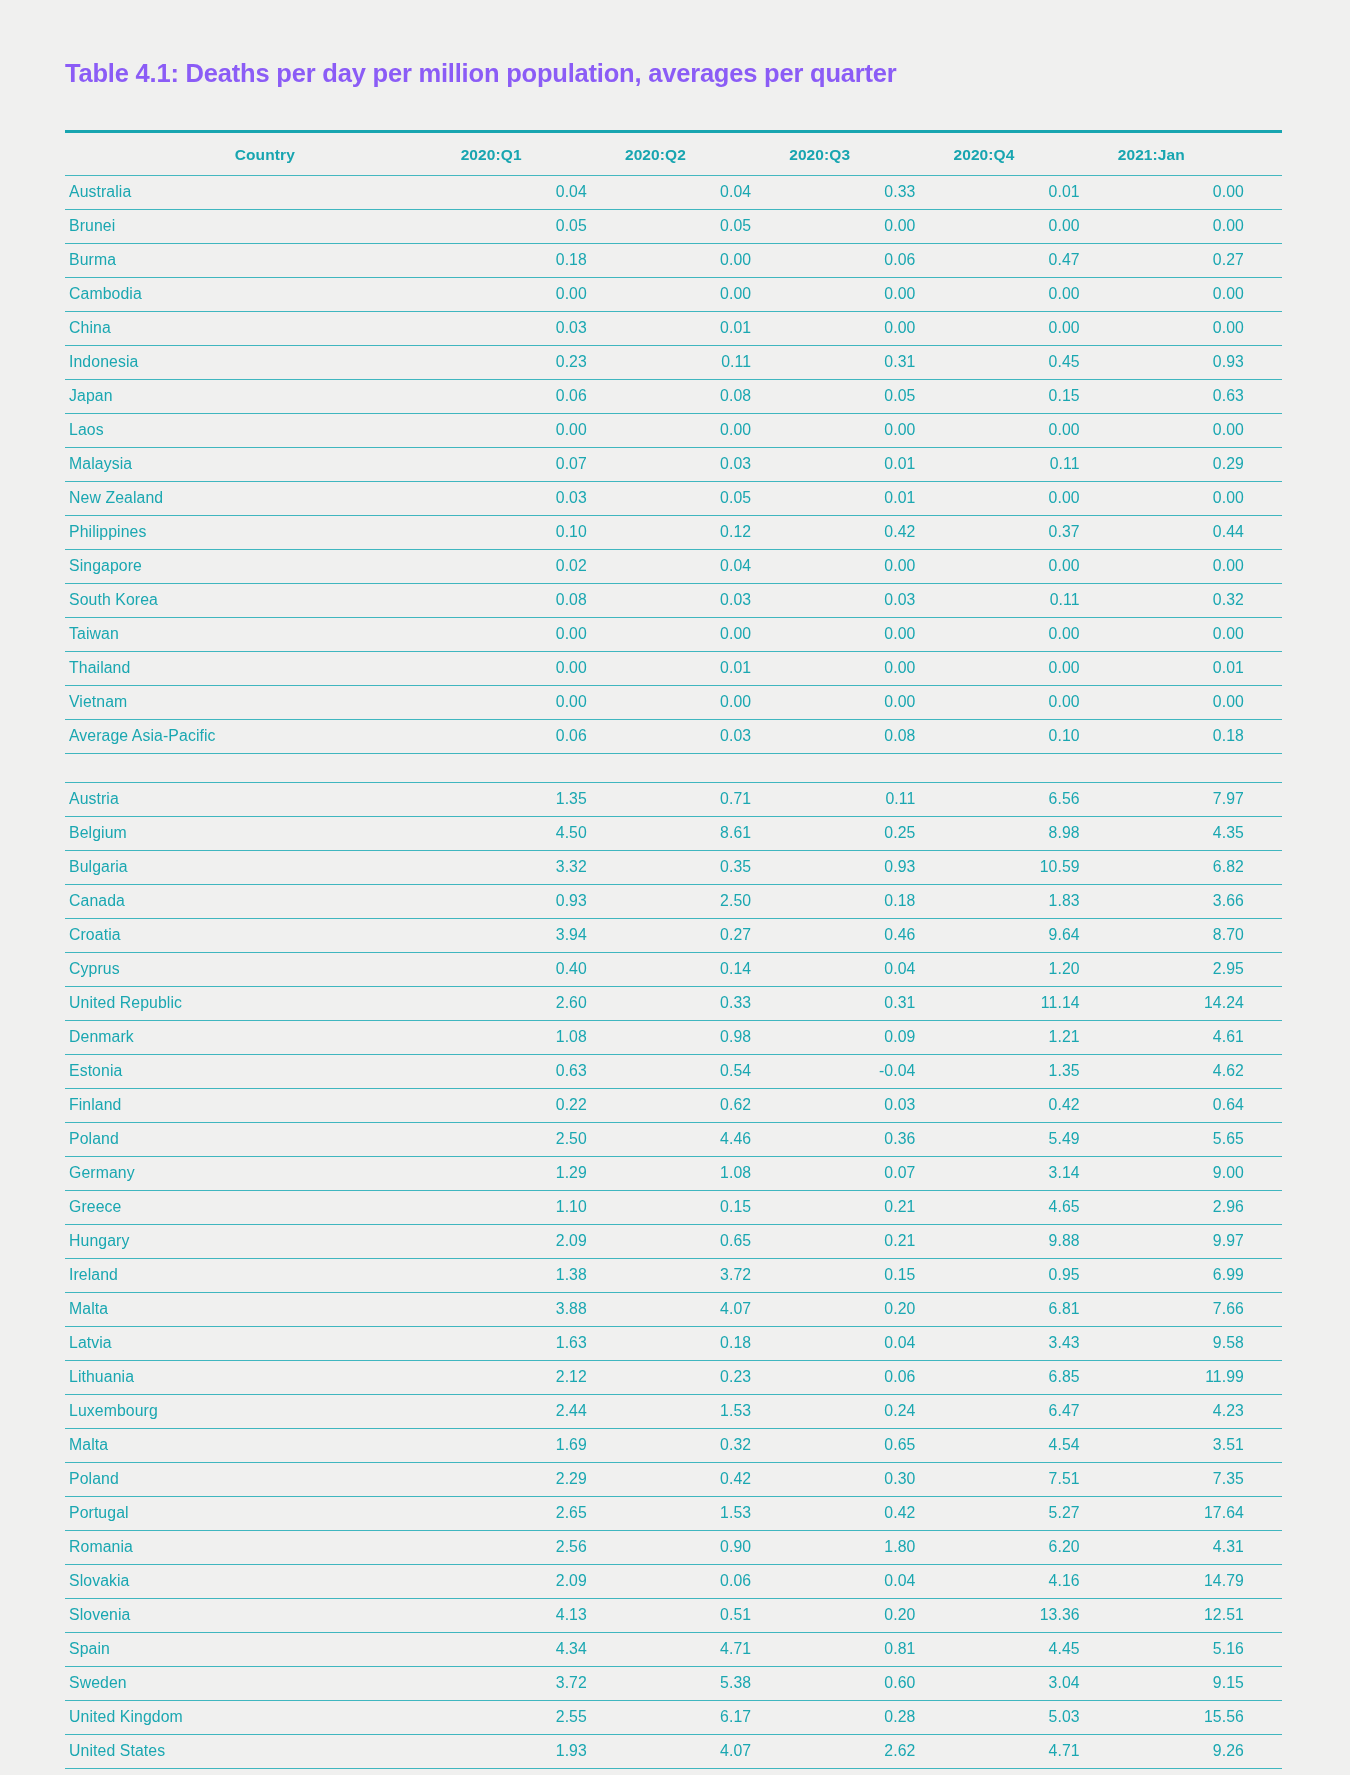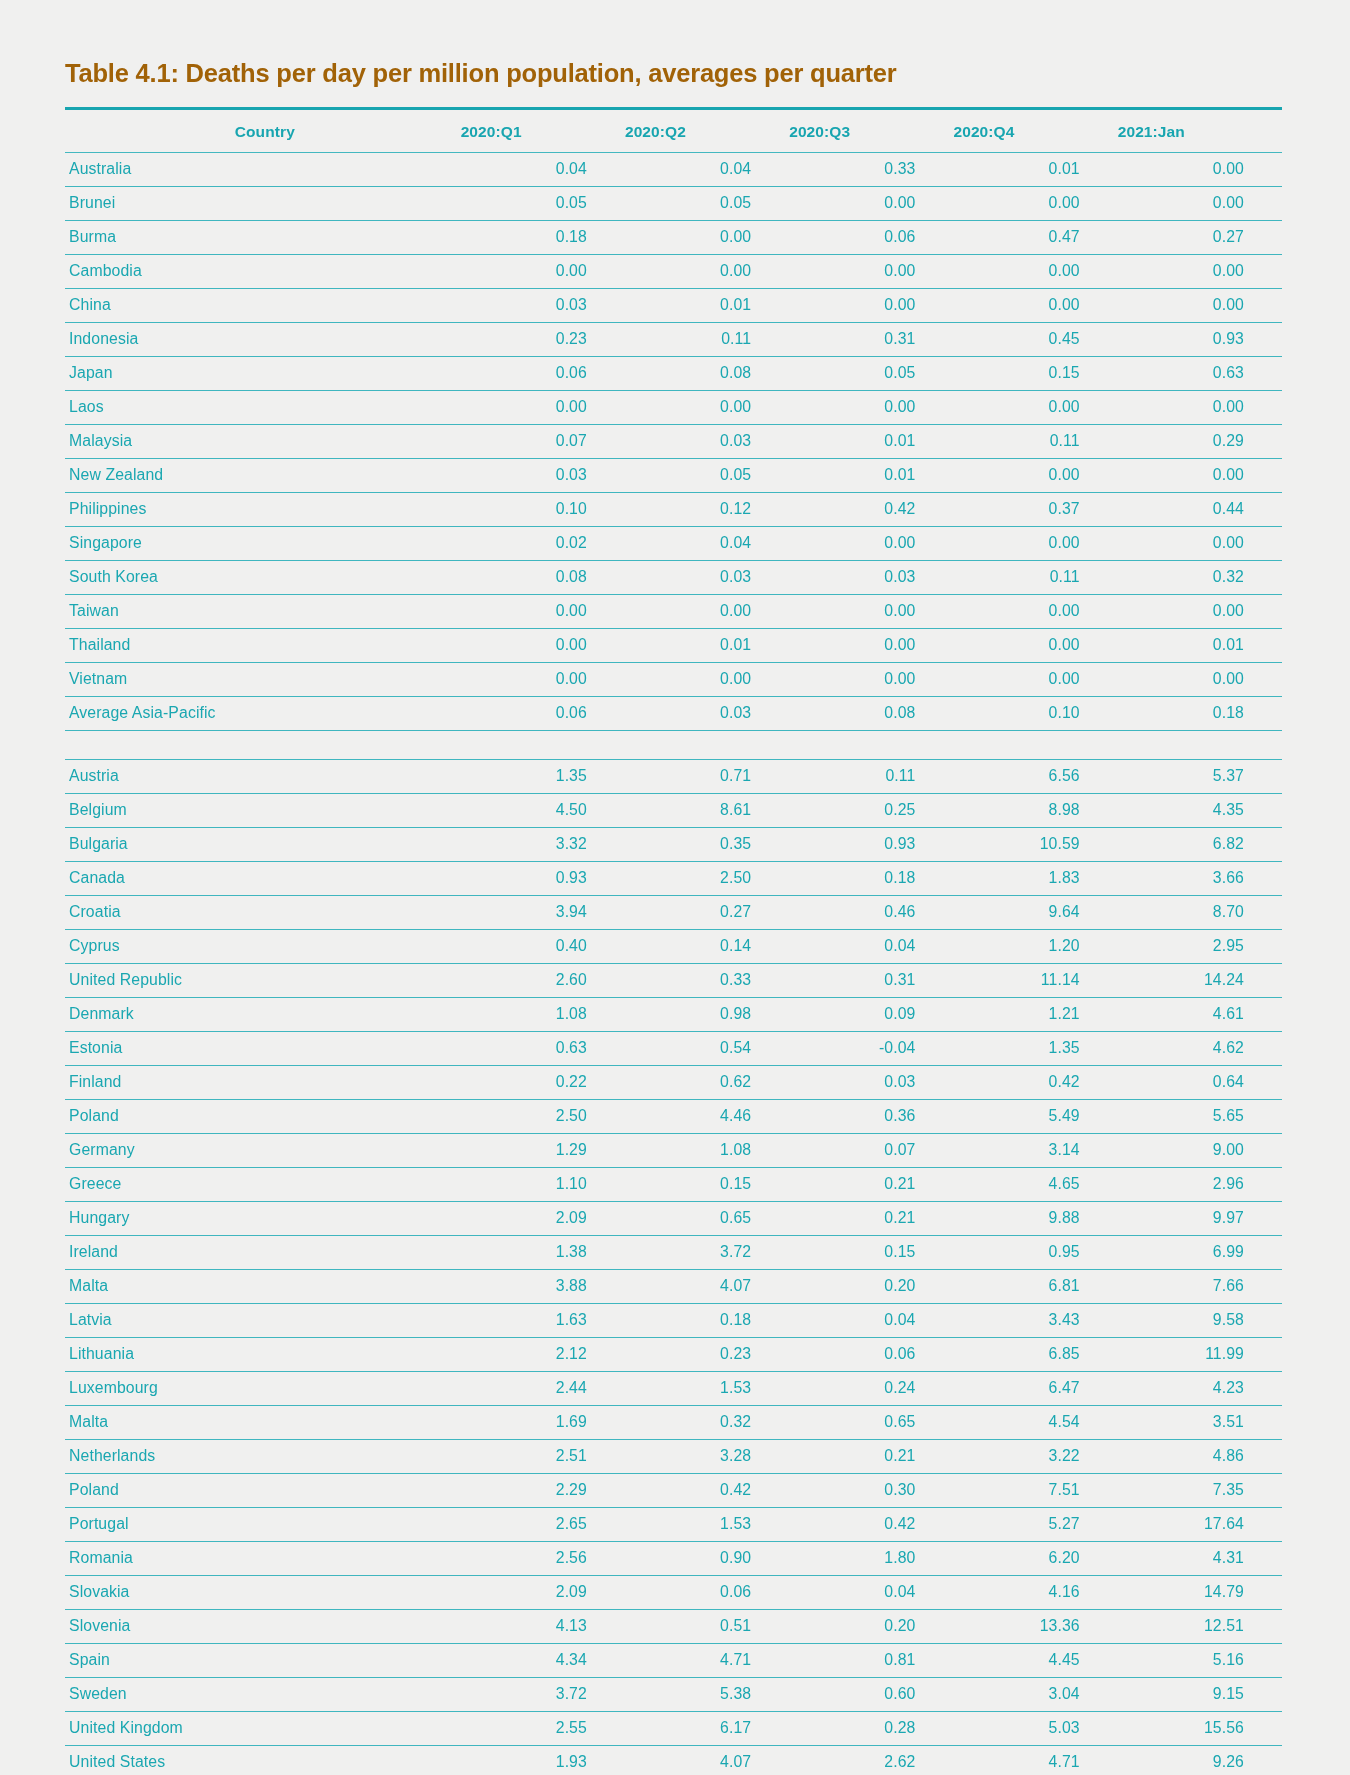--- a/index.html
+++ b/index.html
@@ -18,22 +18,22 @@
     position: relative;
     width: 1350px;
     height: 1775px;
     box-sizing: border-box;
     padding: 50px 65px 0 65px;
   }
   .title {
     font-size: 25.5px;
     font-weight: bold;
     letter-spacing: -0.2px;
-    color: #a16207;
-    margin: 8px 0 18px 0;
+    color: #8b5cf6;
+    margin: 8px 0 41px 0;
     line-height: 1.2;
   }
   table.data-table {
     width: 1217px;
     border-collapse: collapse;
     table-layout: fixed;
   }
   table.data-table col.c-country { width: 395px; }
   table.data-table col.c-val { width: 164px; }
   .top-rule td {
@@ -253,21 +253,21 @@
         </tr>
         <tr class="gap">
           <td colspan="6"></td>
         </tr>
         <tr class="group-start">
           <td class="country">Austria</td>
           <td class="val">1.35</td>
           <td class="val">0.71</td>
           <td class="val">0.11</td>
           <td class="val">6.56</td>
-          <td class="val">5.37</td>
+          <td class="val">7.97</td>
         </tr>
         <tr>
           <td class="country">Belgium</td>
           <td class="val">4.50</td>
           <td class="val">8.61</td>
           <td class="val">0.25</td>
           <td class="val">8.98</td>
           <td class="val">4.35</td>
         </tr>
         <tr>
@@ -408,28 +408,20 @@
         </tr>
         <tr>
           <td class="country">Malta</td>
           <td class="val">1.69</td>
           <td class="val">0.32</td>
           <td class="val">0.65</td>
           <td class="val">4.54</td>
           <td class="val">3.51</td>
         </tr>
         <tr>
-          <td class="country">Netherlands</td>
-          <td class="val">2.51</td>
-          <td class="val">3.28</td>
-          <td class="val">0.21</td>
-          <td class="val">3.22</td>
-          <td class="val">4.86</td>
-        </tr>
-        <tr>
           <td class="country">Poland</td>
           <td class="val">2.29</td>
           <td class="val">0.42</td>
           <td class="val">0.30</td>
           <td class="val">7.51</td>
           <td class="val">7.35</td>
         </tr>
         <tr>
           <td class="country">Portugal</td>
           <td class="val">2.65</td>

